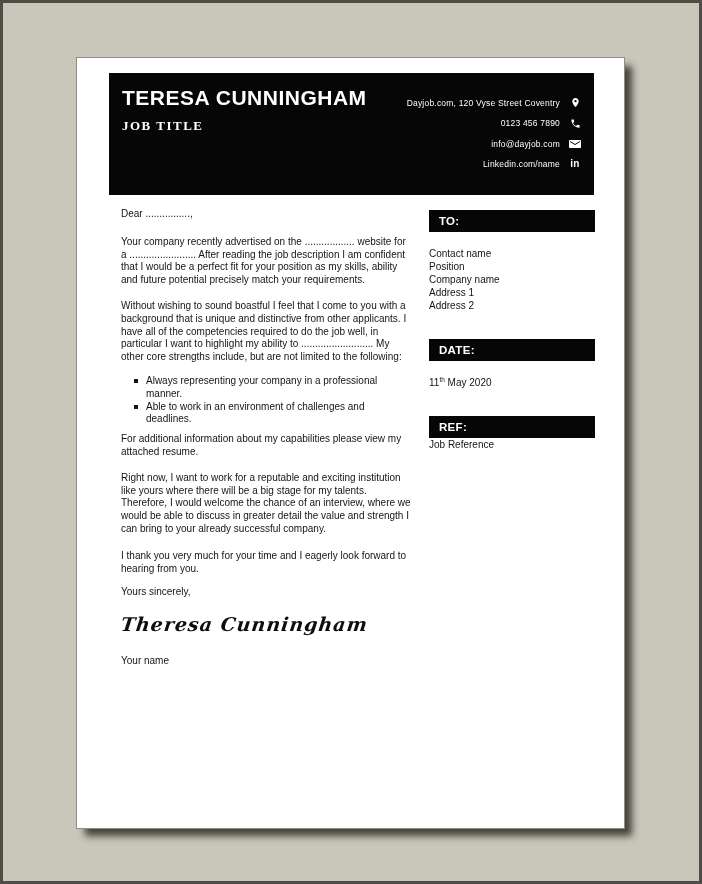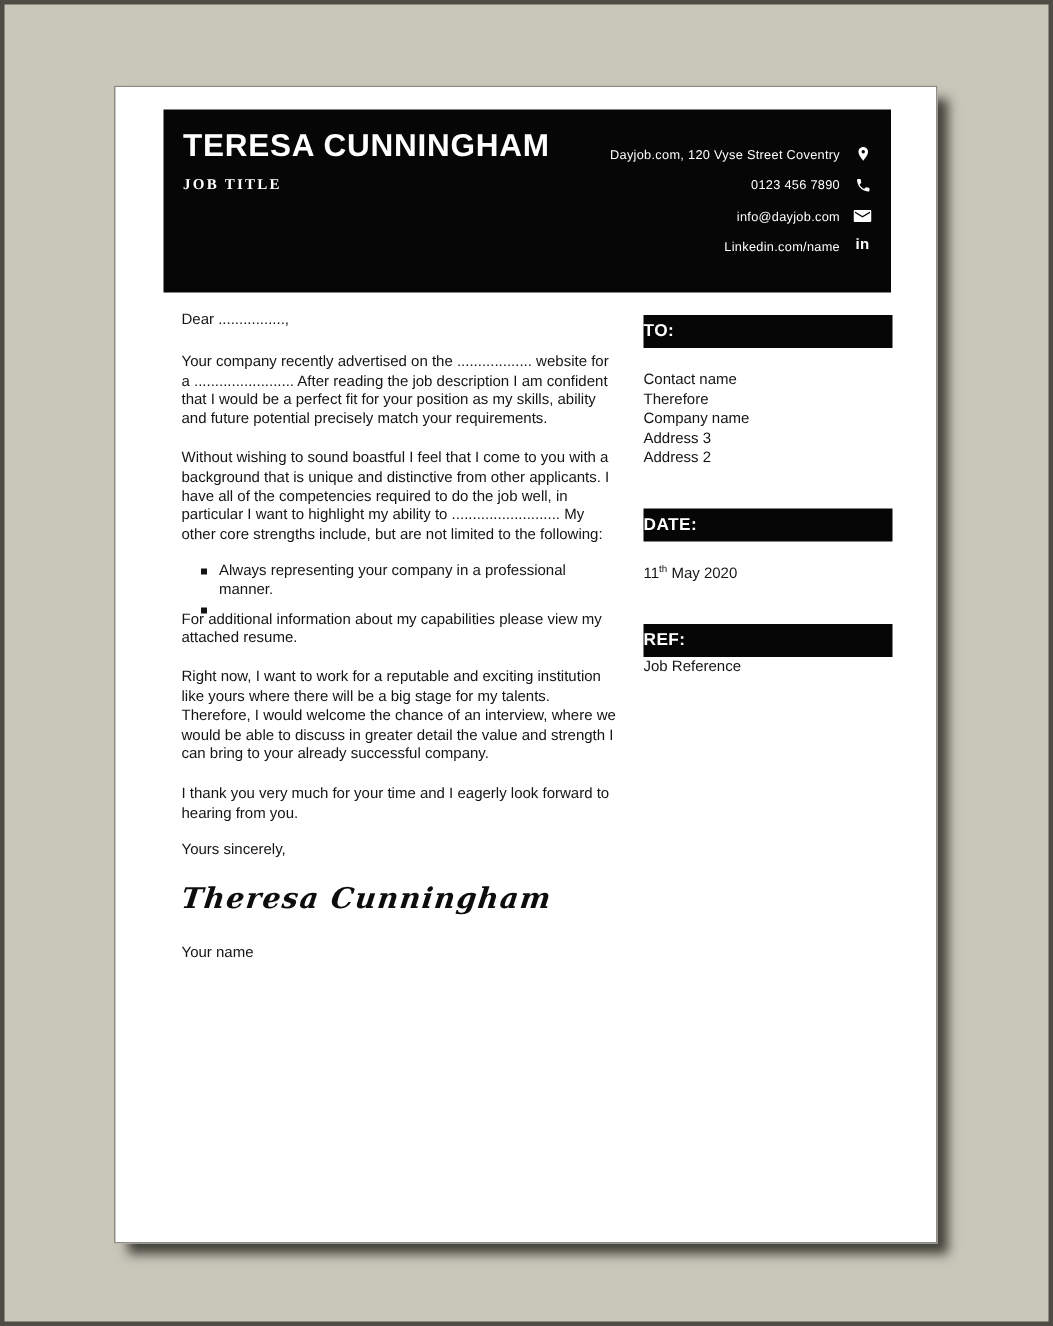--- a/index.html
+++ b/index.html
@@ -20,21 +20,21 @@
     background:#060606; color:#ffffff;
   }
   .name {
     position:absolute; left:13px; top:13px;
     font-family:Liberation Sans, sans-serif; font-weight:bold;
     font-size:21px; letter-spacing:0.5px; white-space:nowrap;
   }
   .job-title {
     position:absolute; left:13px; top:45px;
     font-family:"Liberation Serif", serif; font-weight:bold;
-    font-size:10px; letter-spacing:1.5px;
+    font-size:13px; letter-spacing:1.5px;
   }
   .contact { position:absolute; right:13px; top:23px; display:flex; flex-direction:column; gap:7.5px; }
   .contact-row { display:flex; align-items:center; justify-content:flex-end; gap:9px; height:13px; font-size:8.5px; letter-spacing:0.2px; }
   .contact-row .ic { width:12px; height:12px; display:flex; align-items:center; justify-content:center; flex:none; }
   .contact-row svg { display:block; }
   .in-glyph { font-size:10px; font-weight:bold; line-height:12px; }
   
   .letter {
     position:absolute; left:44px; top:150px; width:290px;
     font-size:10px; line-height:12.8px; color:#141414;
@@ -53,21 +53,21 @@
     font-family:"DejaVu Serif", serif; font-style:italic; font-weight:bold;
     font-size:19px; line-height:26px; letter-spacing:1px;
     transform:skewX(-7deg); color:#0d0d0d; white-space:nowrap;
   }
   .typed-name { }
   
   .sidebar { position:absolute; left:352px; top:152px; width:166px; font-size:10px; color:#141414; }
   .bar {
     height:22px; background:#060606; color:#ffffff;
     font-size:11.5px; font-weight:bold; letter-spacing:0.3px;
-    line-height:22px; 
+    line-height:22px; padding-left:10px;
   }
   .to-lines { margin-top:16px; }
   .to-lines div { line-height:12.9px; }
   .bar-date { margin-top:26px; }
   .date-value { margin-top:12px; line-height:13px; }
   .date-value sup { font-size:6.5px; vertical-align:super; }
   .bar-ref { margin-top:27px; }
   .ref-value { line-height:13px; }
 </style>
 </head>
@@ -120,41 +120,42 @@
       <div class="para">Your company recently advertised on the .................. website for a ........................ After reading the job description I am confident that I would be a perfect fit for your position as my skills, ability and future potential precisely match your requirements.</div>
       <div class="para tight">Without wishing to sound boastful I feel that I come to you with a background that is unique and distinctive from other applicants. I have all of the competencies required to do the job well, in particular I want to highlight my ability to .......................... My other core strengths include, but are not limited to the following:</div>
 
       <div class="bullets">
         <div class="bullet-item">
           <span class="bullet-marker"></span>
           <span>Always representing your company in a professional manner.</span>
         </div>
         <div class="bullet-item">
           <span class="bullet-marker"></span>
+          <span>Able to work in an environment of challenges and deadlines.</span>
         </div>
       </div>
 
       <div class="para after-bullets">For additional information about my capabilities please view my attached resume.</div>
       <div class="para wide">Right now, I want to work for a reputable and exciting institution like yours where there will be a big stage for my talents. Therefore, I would welcome the chance of an interview, where we would be able to discuss in greater detail the value and strength I can bring to your already successful company.</div>
       <div class="para tight">I thank you very much for your time and I eagerly look forward to hearing from you.</div>
 
       <div class="closing">Yours sincerely,</div>
       <div>
         <span class="signature">Theresa Cunningham</span>
       </div>
       <div class="typed-name">Your name</div>
     </div>
 
     <div class="sidebar">
       <div class="bar">TO:</div>
       <div class="to-lines">
         <div>Contact name</div>
-        <div>Therefore</div>
+        <div>Position</div>
         <div>Company name</div>
-        <div>Address 3</div>
+        <div>Address 1</div>
         <div>Address 2</div>
       </div>
 
       <div class="bar bar-date">DATE:</div>
       <div class="date-value"><span>11</span><sup>th</sup><span> May 2020</span></div>
 
       <div class="bar bar-ref">REF:</div>
       <div class="ref-value">Job Reference</div>
     </div>
 

